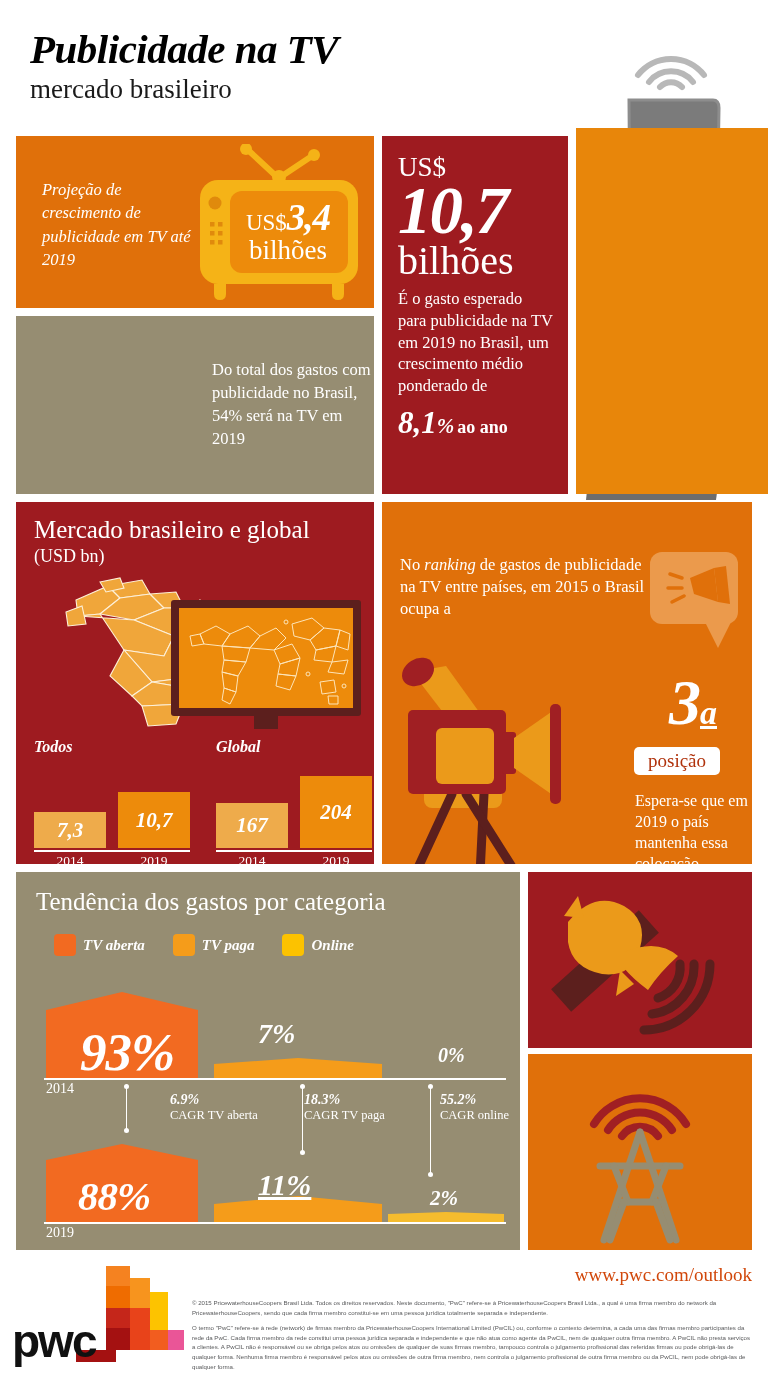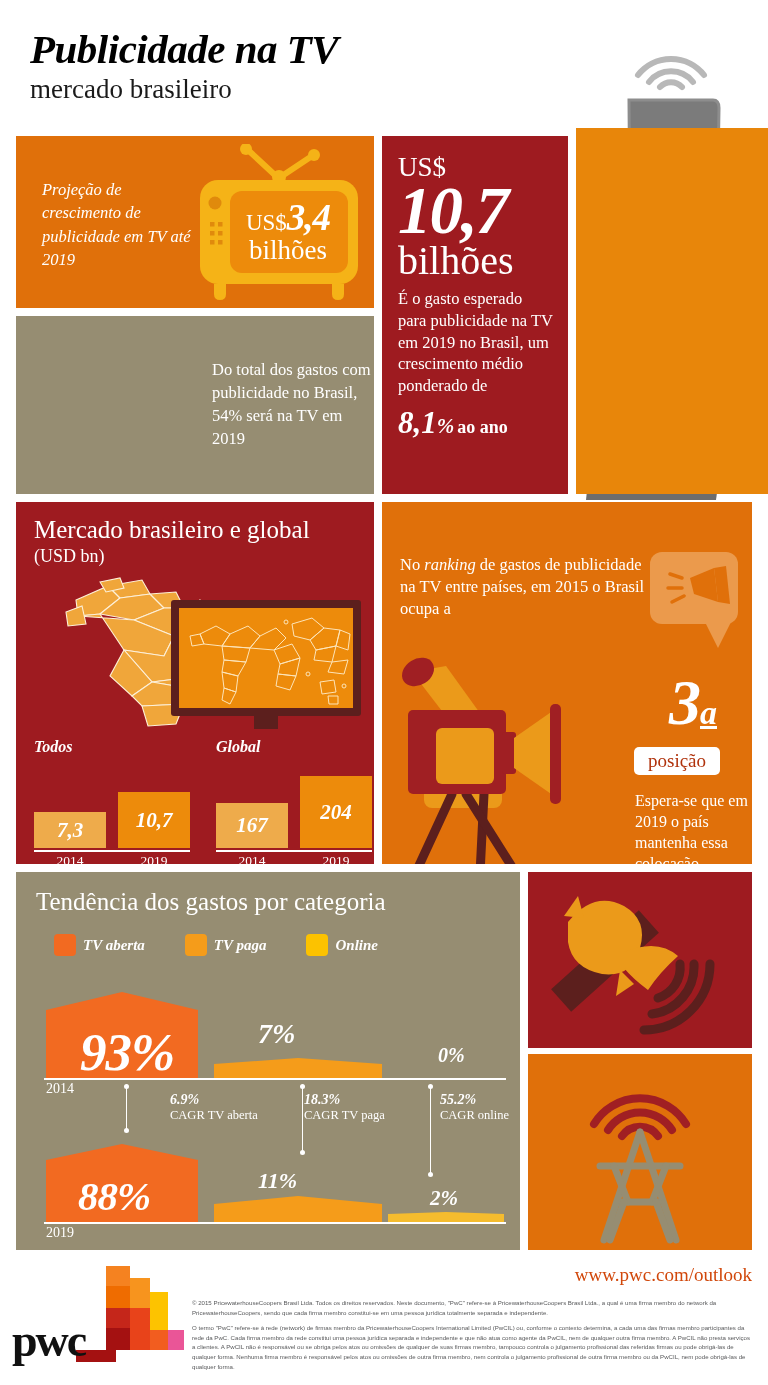--- a/index.html
+++ b/index.html
@@ -78,21 +78,21 @@
   .bubble { position:absolute; left:266px; top:48px; width:96px; height:98px; }
   #p-panel .rank { position:absolute; left:256px; top:172px; width:110px; text-align:center; }
   #p-panel .rank .num { font-size:64px; font-weight:bold; font-style:italic; line-height:0.9; letter-spacing:-1px;}
   #p-panel .rank .ord { font-size:34px; font-weight:bold; font-style:italic; text-decoration:underline; }
   #p-panel .rankbox { position:absolute; left:252px; top:245px; background:#fff; color:#b0320c; border-radius:5px; padding:3px 14px; font-size:19px; }
   #p-panel .foot { position:absolute; left:242px; top:288px; width:126px; font-size:16px; line-height:1.32;margin-left:11px; }
 
   
   #p-trend { left:16px; top:872px; width:504px; height:378px; background:#968d72; color:#fff; }
   #p-trend h3 { position:absolute; left:20px; top:16px; font-size:25px; font-weight:normal; }
-  .legend { position:absolute; left:20px; top:62px; display:flex; align-items:center; gap:26px;padding-left:18px; }
+  .legend { position:absolute; left:20px; top:62px; display:flex; align-items:center; gap:14px;padding-left:18px; }
   .legend .li { display:flex; align-items:center; gap:7px; }
   .legend .sw { width:22px; height:22px; border-radius:4px; }
   .legend .lb { font-style:italic; font-weight:bold; font-size:15px; }
 
   .trendchart { position:absolute; left:20px; top:110px; width:470px; height:250px; }
   .tval { position:absolute; font-weight:bold; font-style:italic; color:#fff; }
   .baseline { position:absolute; height:2px; background:#fff; }
   .yearlbl { position:absolute; font-size:14px; color:#fff; }
   .cag { position:absolute; text-align:left; }
   .cag .v { font-size:14px; font-weight:bold; font-style:italic; }
@@ -101,21 +101,21 @@
   .cdot { position:absolute; width:5px; height:5px; border-radius:50%; background:#fff; }
 
   
   #p-sat { left:528px; top:872px; width:224px; height:176px; background:#9e1b20; }
   
   #p-ant { left:528px; top:1054px; width:224px; height:196px; background:#e0700a; }
 
   
   .footer { position:absolute; left:0; top:1258px; width:768px; height:127px; background:#fff; }
   .pwclogo { position:absolute; left:68px; top:6px; width:130px; height:112px; }
-  .pwcword { position:absolute; left:12px; top:56px; font-size:46px; font-weight:bold; color:#111; font-family:Liberation Serif, serif; letter-spacing:-2px; }
+  .pwcword { position:absolute; left:12px; top:56px; font-size:46px; font-weight:bold; color:#111; font-family:Liberation Sans, sans-serif; letter-spacing:-2px; }
   .weburl { position:absolute; right:16px; top:6px; font-size:19px; color:#d1470a; }
   .legal { position:absolute; left:192px; top:40px; width:560px; font-family:"Liberation Sans", sans-serif; color:#58595b; font-size:6.1px; line-height:1.62; }
   .legal p { margin-bottom:5px; }
 </style>
 </head>
 <body>
 
 <div class="page">
 
   <div class="header">
@@ -452,21 +452,21 @@
 
       <svg width="470" height="80" viewBox="0 0 470 80" style="position:absolute;left:0;top:160px;">
         <polygon points="10,18 86,2 162,18 162,80 10,80" fill="#f26a21"></polygon>
         <polygon points="178,62 262,54 346,62 346,80 178,80" fill="#f59c1a"></polygon>
         <polygon points="352,72 410,70 468,72 468,80 352,80" fill="#f5bc2e"></polygon>
       </svg>
       <div class="tval" style="left:42px; top:190px;">
         <span style="font-size:41px; letter-spacing:-1px;">88%</span>
       </div>
       <div class="tval" style="left:222px; top:186px;">
-        <span style="font-size:22px;">11%</span>
+        <span style="font-size:30px;text-decoration:underline;">11%</span>
       </div>
       <div class="tval" style="left:394px; top:204px;">
         <span style="font-size:21px;">2%</span>
       </div>
       <div class="baseline" style="left:8px; top:240px; width:462px;"></div>
       <div class="yearlbl" style="left:10px; top:243px;">2019</div>
     </div>
   </div>
 
   <div class="panel" id="p-sat">

